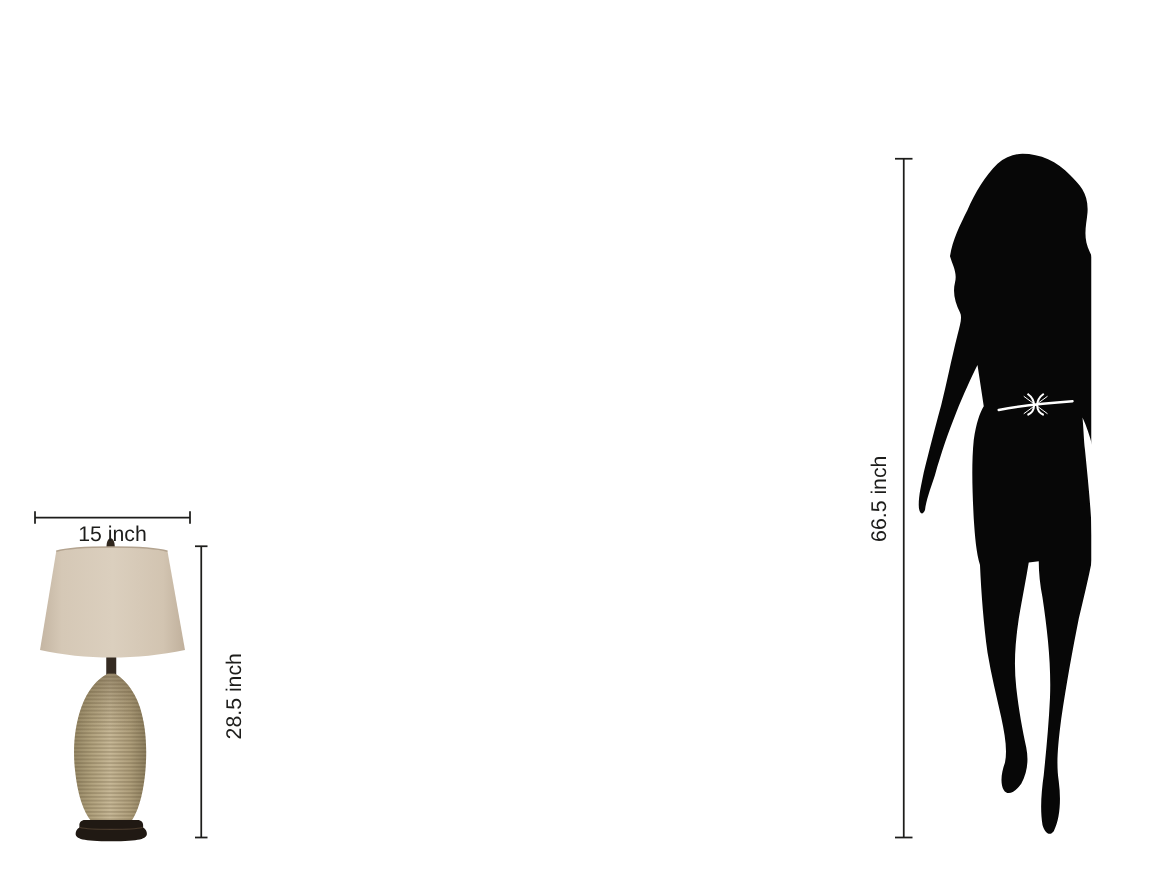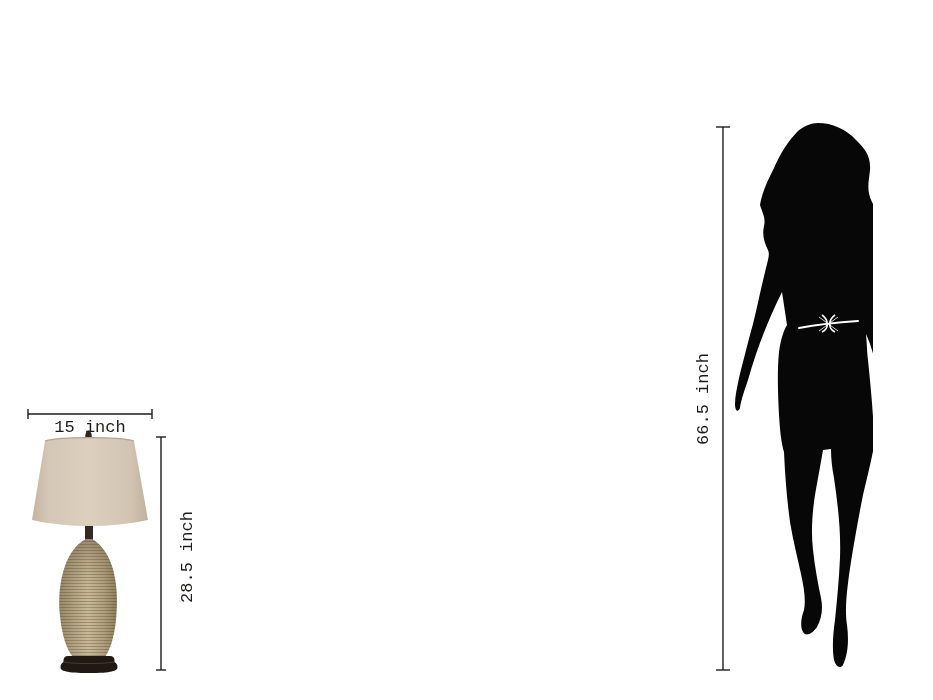--- a/index.html
+++ b/index.html
@@ -7,21 +7,20 @@
     padding: 0;
     background: #ffffff;
     font-family: "Liberation Sans", sans-serif;
   }
   #stage {
     position: relative;
     width: 873px;
     height: 700px;
     background: #ffffff;
     overflow: hidden;
-    font-family: Liberation Mono, monospace;
   }
   #scene-svg {
     position: absolute;
     left: 0;
     top: 0;
   }
   .dim-label {
     position: absolute;
     font-size: 17px;
     line-height: 1;

